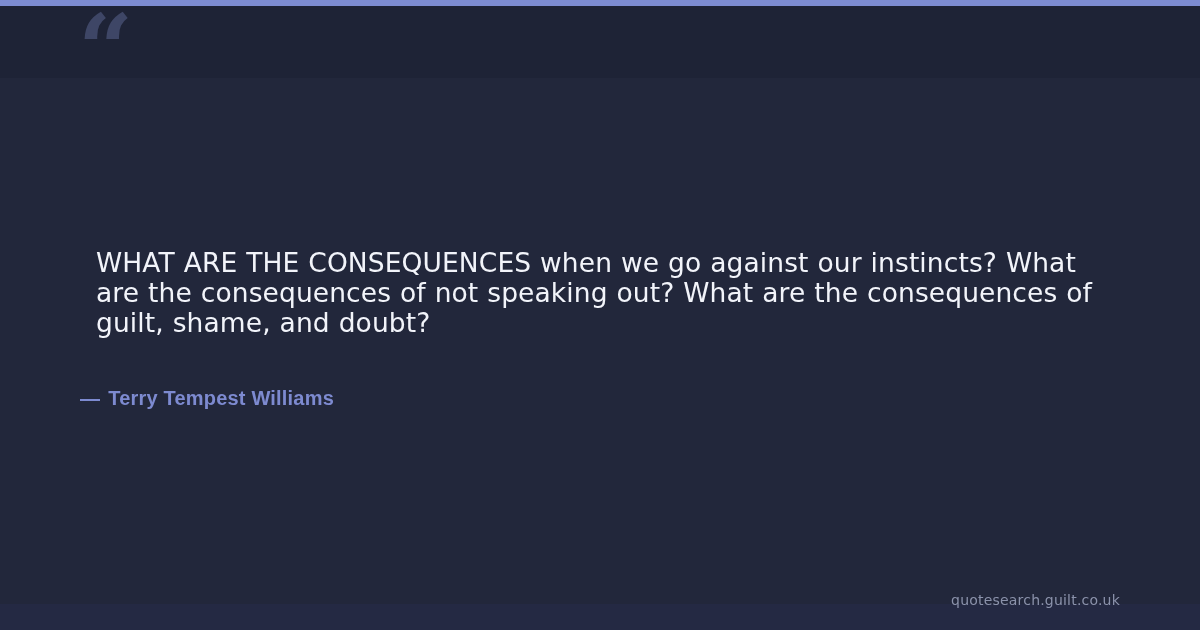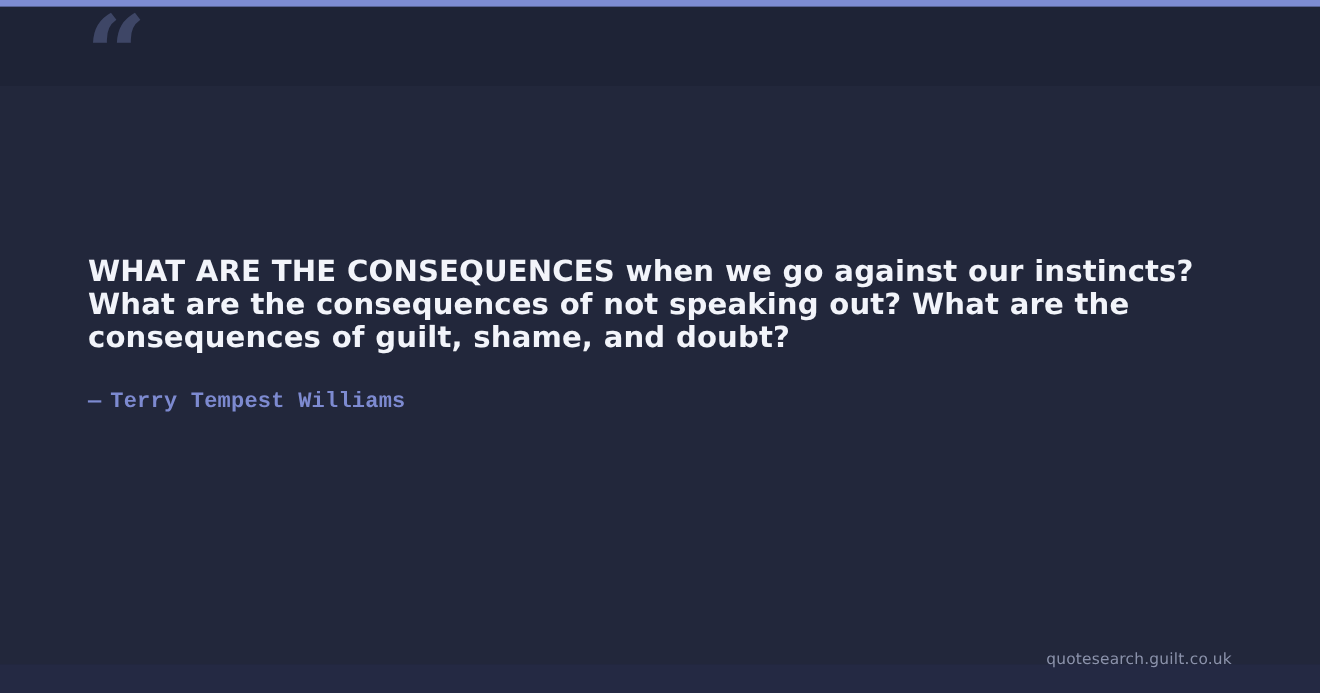--- a/index.html
+++ b/index.html
@@ -66,34 +66,34 @@
   }
 
   .content {
     position: absolute;
     left: 80px;
     top: 232px;
     width: 1035px;
   }
 
   .quote-text {
-    margin: 0;
+    margin: 16px;
     font-family: "DejaVu Sans", sans-serif;
     font-size: 26.5px;
     line-height: 30px;
-    font-weight: 700;
+    font-weight: 400;
     color: #f2f4fa;
     letter-spacing: 0.1px;
     word-spacing: 0.4px;
   }
 
   .author {
     margin: 0;
     padding-top: 31px;
-    font-family: Liberation Mono, monospace;
+    font-family: Liberation Sans, sans-serif;
     font-size: 20px;
     line-height: 26px;
     font-weight: 700;
     color: #7d8ad0;
     letter-spacing: 0.2px;
     white-space: nowrap;
   }
   .author .dash {
     margin-right: 8px;
   }

